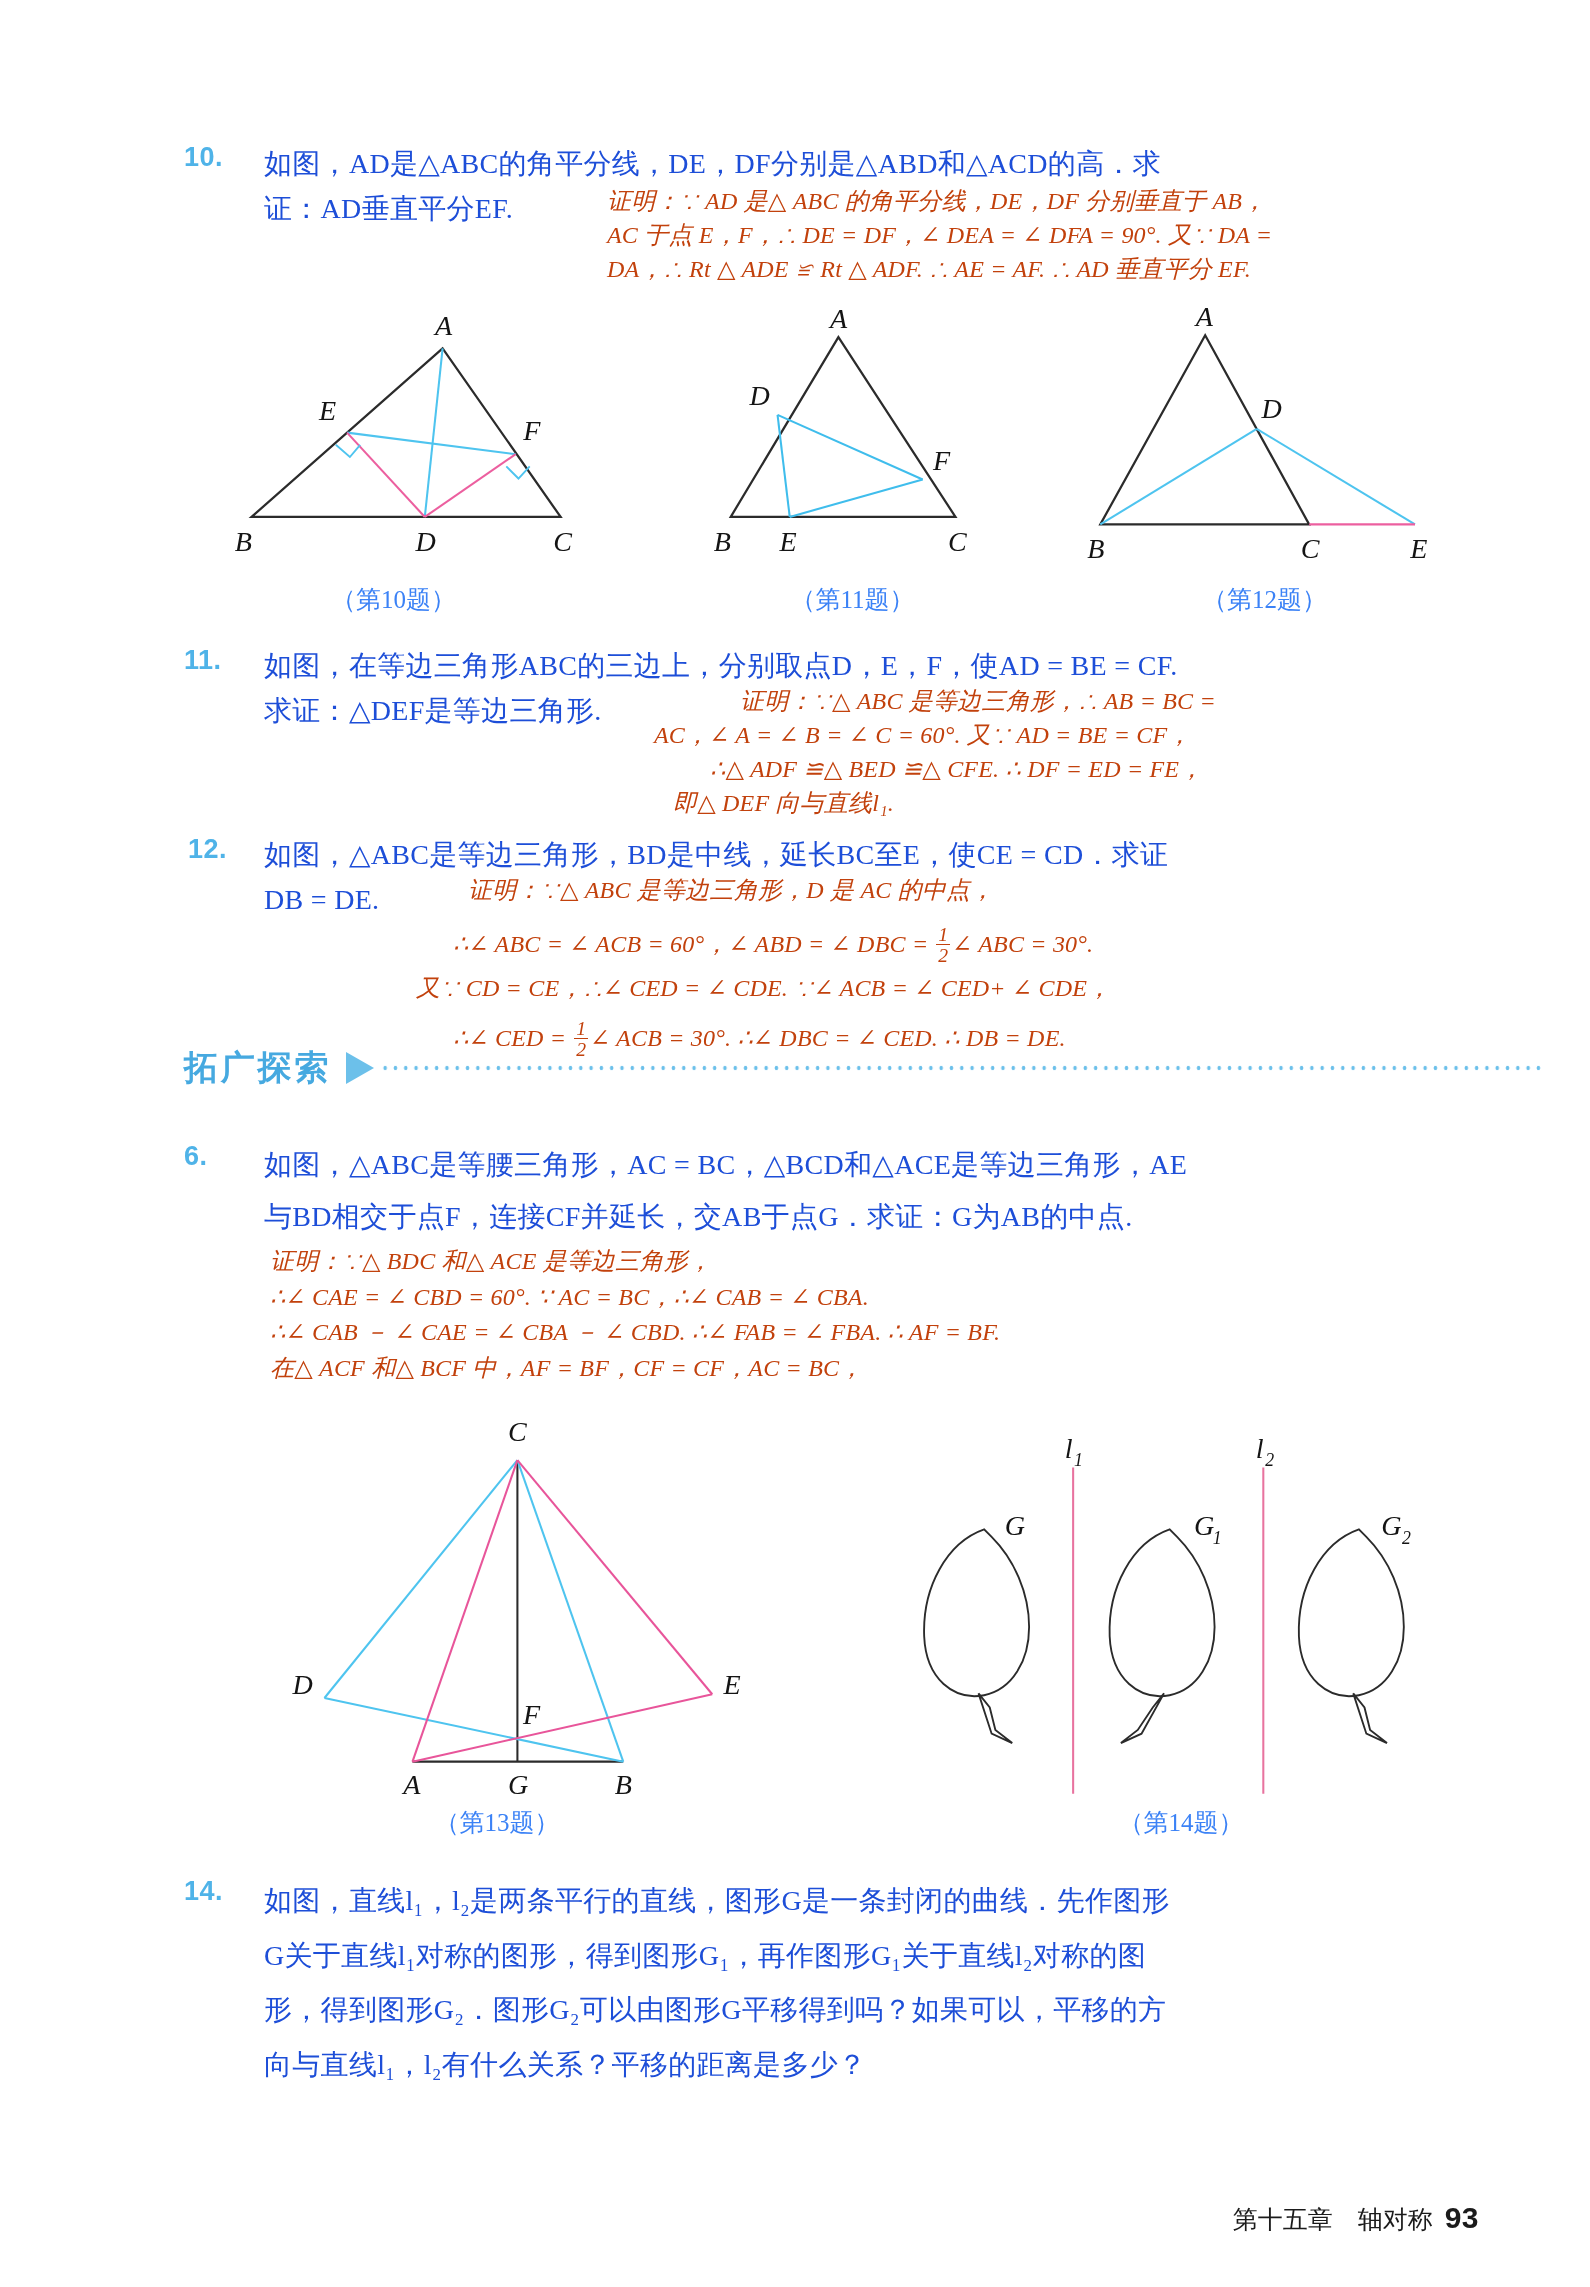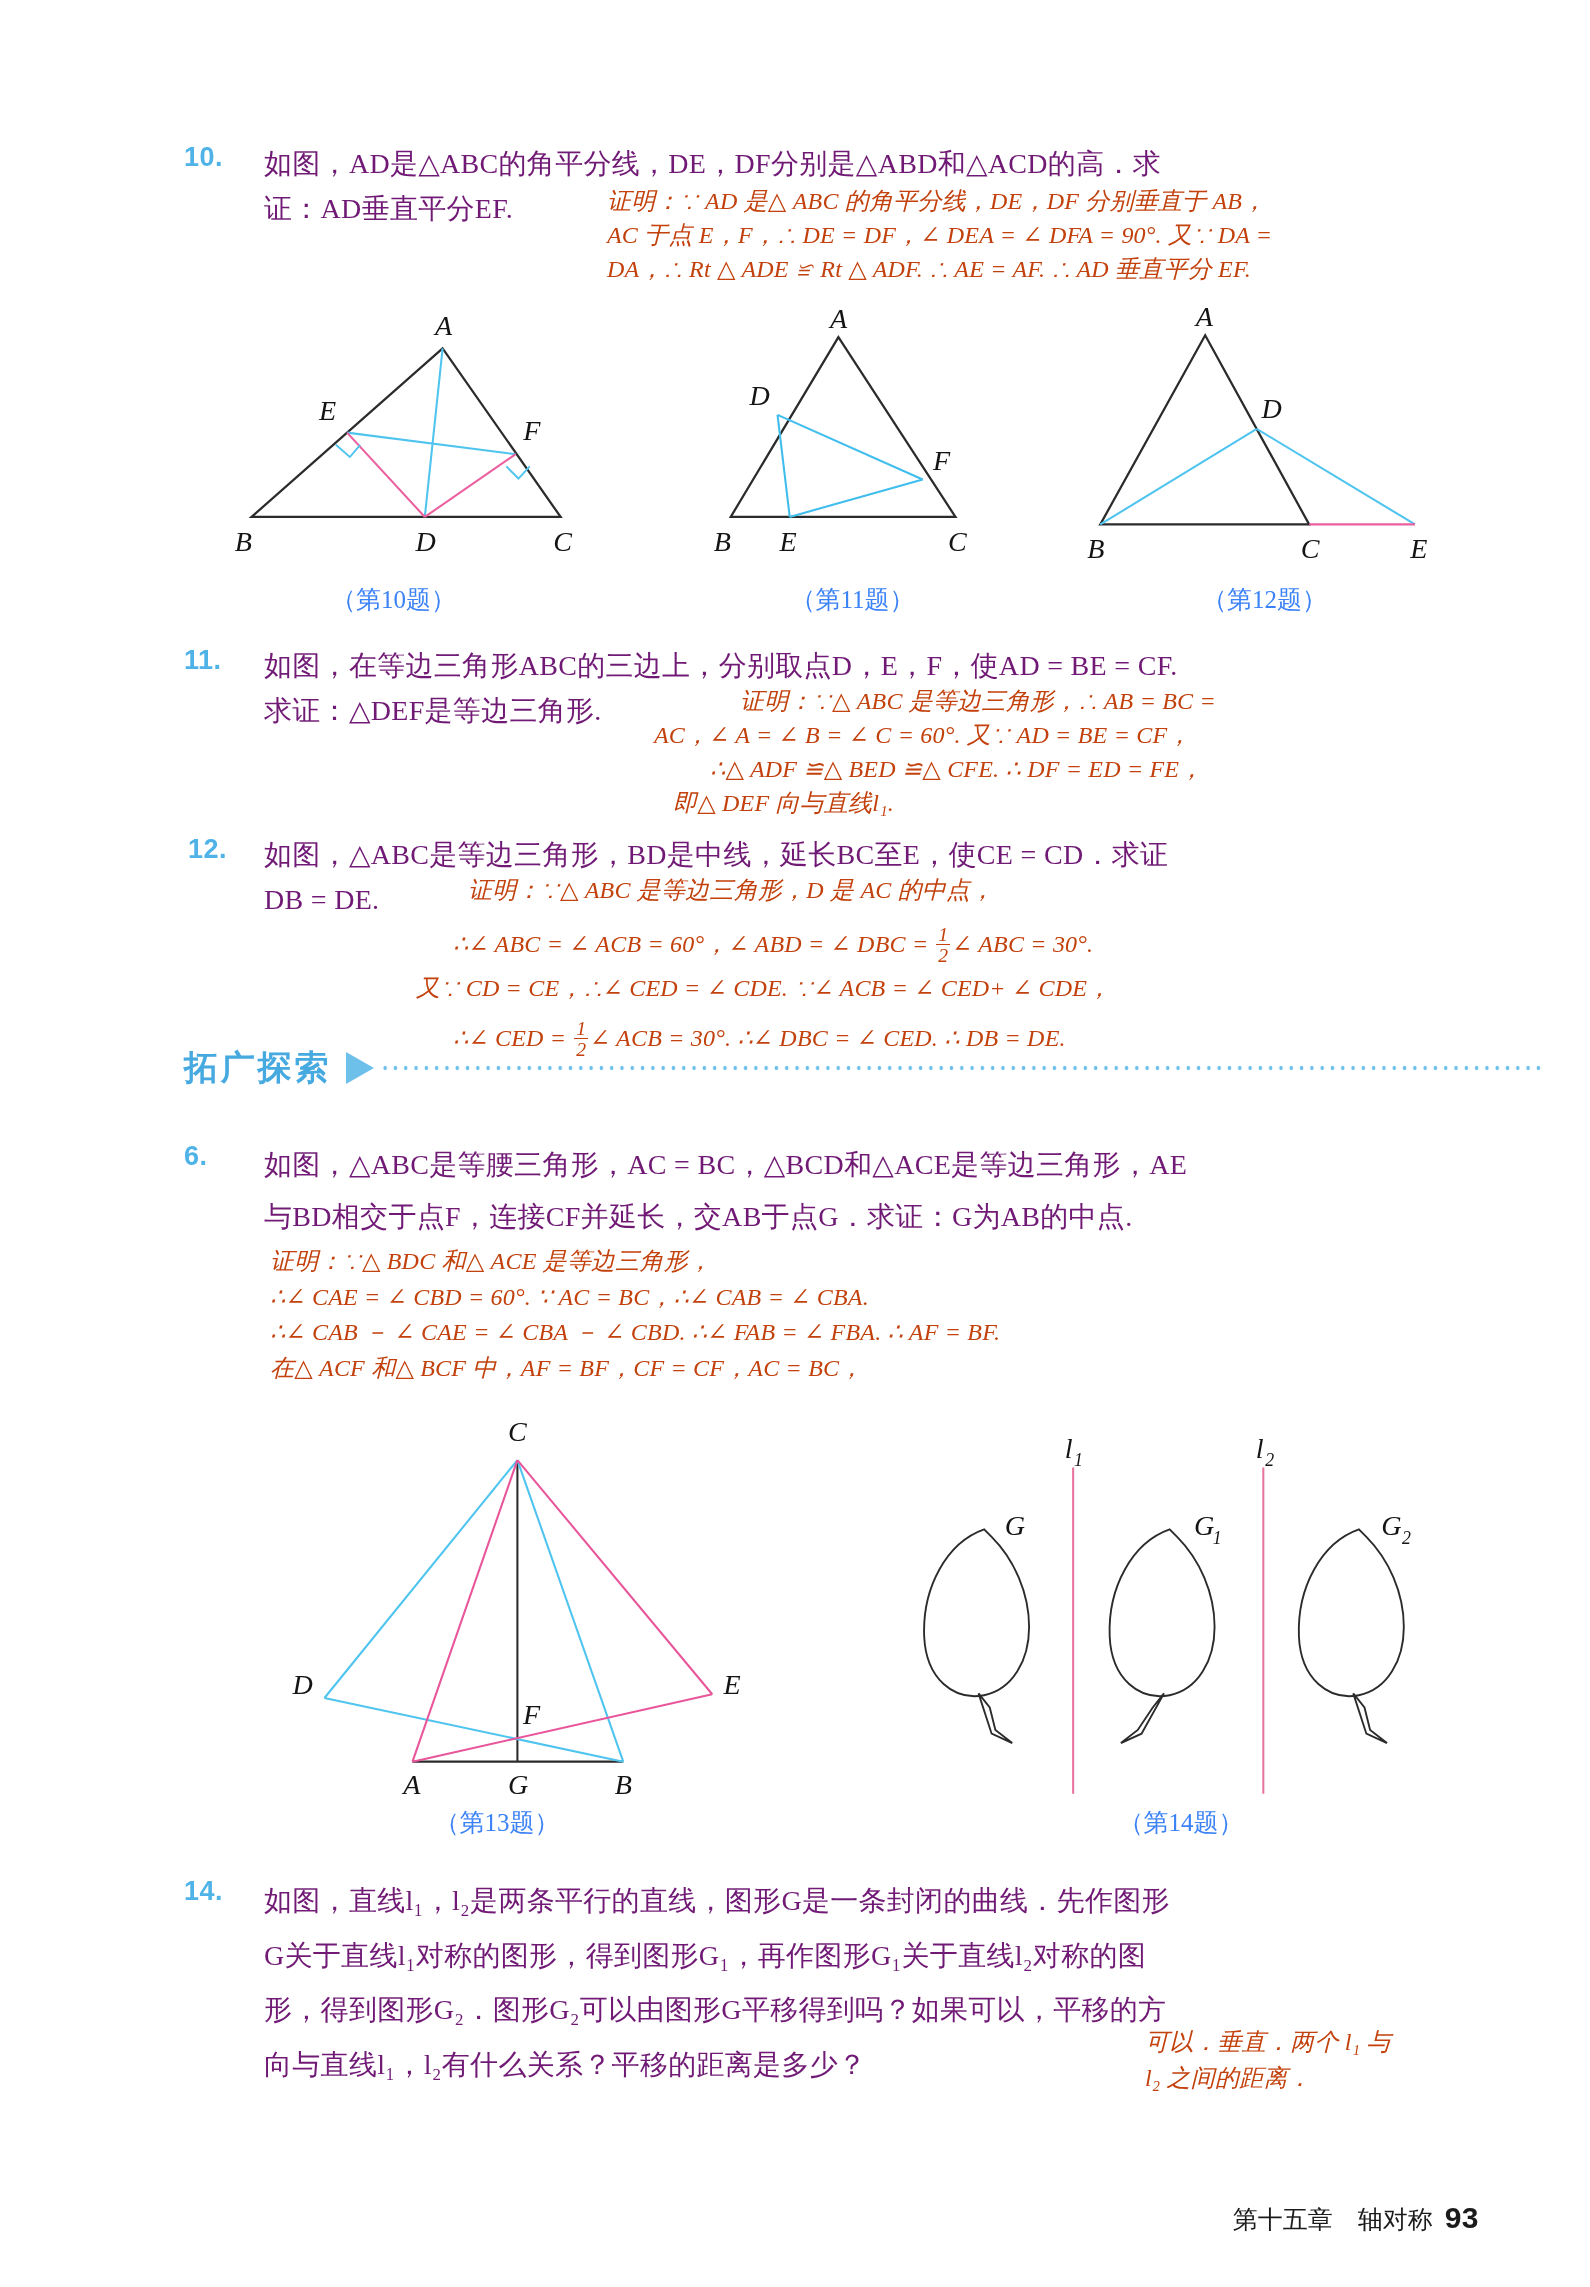--- a/index.html
+++ b/index.html
@@ -24,21 +24,21 @@
   .q-num {
     color: #4fb3e8;
     font-family: "Liberation Sans", sans-serif;
     font-size: 27px;
     font-weight: 600;
     letter-spacing: 0.5px;
   }
   .q-body {
     font-size: 28px;
     line-height: 1.62;
-    color: #701a75;
+    color: #1d4ed8;
     letter-spacing: 0.3px;
   }
   .red {
     color: #c2410c;
     font-style: italic;
     font-size: 24px;
     line-height: 1.42;
     letter-spacing: 0.2px;
     font-family: "Liberation Serif", "DejaVu Serif", serif;
   }
@@ -299,24 +299,20 @@
   <div class="abs" style="left:184px; top:1876px;">
     <span class="q-num">14.</span>
   </div>
   <div class="abs q-body" style="left:264px; top:1874px; width:1302px; line-height:1.95;">
     <div>如图，直线l₁，l₂是两条平行的直线，图形G是一条封闭的曲线．先作图形</div>
     <div>G关于直线l₁对称的图形，得到图形G₁，再作图形G₁关于直线l₂对称的图</div>
     <div>形，得到图形G₂．图形G₂可以由图形G平移得到吗？如果可以，平移的方</div>
     <div>向与直线l₁，l₂有什么关系？平移的距离是多少？</div>
   </div>
 
-  <div class="abs red" style="left:1145px; top:2024px; width:394px; line-height:1.5;">
-    <div>可以．垂直．两个 l₁ 与</div>
-    <div>l₂ 之间的距离．</div>
-  </div>
 
   <div class="footer">
     <span>第十五章　轴对称</span>
     <span class="pg">93</span>
   </div>
 
 </div>
 
 
 </body></html>

